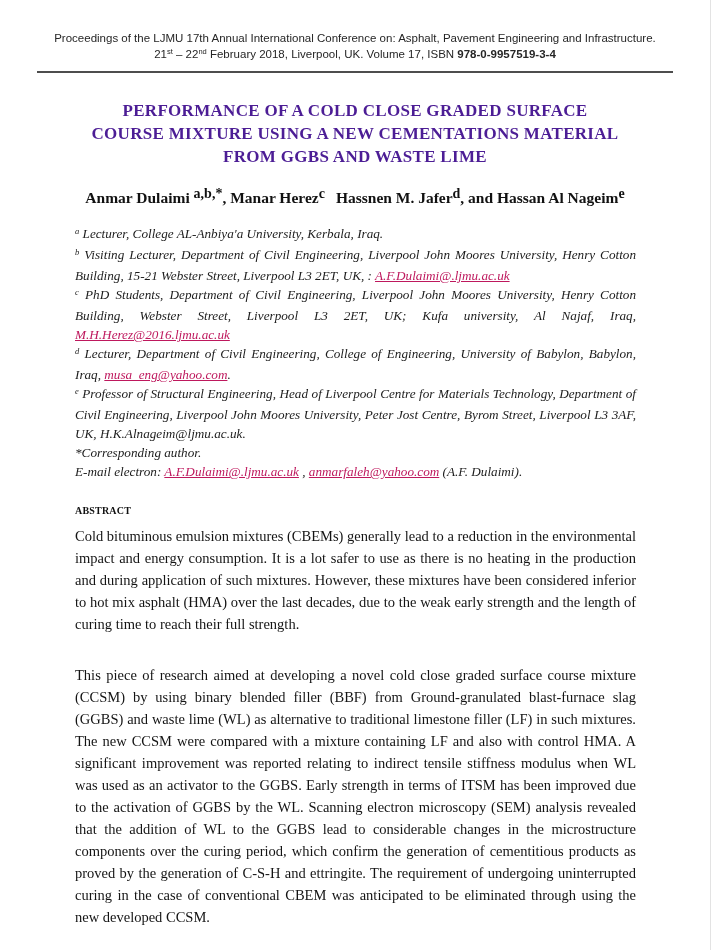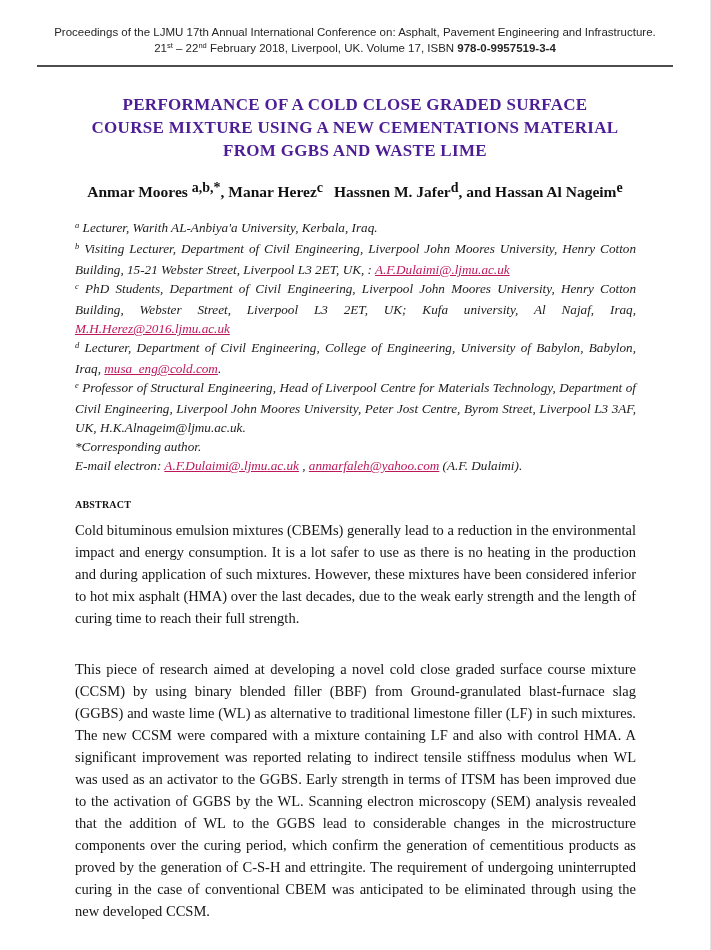--- a/index.html
+++ b/index.html
@@ -7,21 +7,21 @@
     width: 711px; height: 950px;
     background: #ffffff;
     overflow: hidden;
     font-family: "Liberation Serif", serif;
     color: #1a1a1a;
   }
   body { border-right: 1px solid #e3e3e3; }
 
   
   .conf-header {
-    padding-top: 24px;
+    padding-top: 30px;
     text-align: center;
     font-family: "Liberation Sans", sans-serif;
     font-size: 11.5px;
     line-height: 16px;
     color: #262626;
   }
   .conf-header .sup {
     font-size: 7.5px;
     vertical-align: baseline;
     position: relative;
@@ -117,27 +117,27 @@
 
   <header class="conf-header">
     <div>Proceedings of the LJMU 17th Annual International Conference on: Asphalt, Pavement Engineering and Infrastructure.</div>
     <div><span>21</span><span class="sup">st</span><span> – 22</span><span class="sup">nd</span><span> February 2018, Liverpool, UK. Volume 17, ISBN </span><span class="isbn">978-0-9957519-3-4</span></div>
   </header>
 
   <hr class="header-rule">
 
   <h1 class="paper-title">PERFORMANCE OF A COLD CLOSE GRADED SURFACE COURSE MIXTURE USING A NEW CEMENTATIONS MATERIAL FROM GGBS AND WASTE LIME</h1>
 
-  <div class="authors"><span class="author-part"><span>Anmar Moores </span><span class="sup">a,b,*</span></span><span class="author-part"><span>, Manar Herez</span><span class="sup">c</span></span><span class="author-part gap"><span>Hassnen M. Jafer</span><span class="sup">d</span></span><span class="author-part"><span>, and Hassan Al Nageim</span><span class="sup">e</span></span></div>
+  <div class="authors"><span class="author-part"><span>Anmar Dulaimi </span><span class="sup">a,b,*</span></span><span class="author-part"><span>, Manar Herez</span><span class="sup">c</span></span><span class="author-part gap"><span>Hassnen M. Jafer</span><span class="sup">d</span></span><span class="author-part"><span>, and Hassan Al Nageim</span><span class="sup">e</span></span></div>
 
   <section class="affiliations">
-    <p><span class="sup">a</span><span> Lecturer, Warith AL-Anbiya'a University, Kerbala, Iraq.</span></p>
+    <p><span class="sup">a</span><span> Lecturer, College AL-Anbiya'a University, Kerbala, Iraq.</span></p>
     <p><span class="sup">b</span><span> Visiting Lecturer, Department of Civil Engineering, Liverpool John Moores University, Henry Cotton Building, 15-21 Webster Street, Liverpool L3 2ET, UK, : </span><a class="mail-link">A.F.Dulaimi@.ljmu.ac.uk</a></p>
     <p><span class="sup">c</span><span> PhD Students, Department of Civil Engineering, Liverpool John Moores University, Henry Cotton Building, Webster Street, Liverpool L3 2ET, UK; Kufa university, Al Najaf, Iraq, </span><a class="mail-link">M.H.Herez@2016.ljmu.ac.uk</a></p>
-    <p><span class="sup">d</span><span> Lecturer, Department of Civil Engineering, College of Engineering, University of Babylon, Babylon, Iraq, </span><a class="mail-link">musa_eng@cold.com</a><span>.</span></p>
+    <p><span class="sup">d</span><span> Lecturer, Department of Civil Engineering, College of Engineering, University of Babylon, Babylon, Iraq, </span><a class="mail-link">musa_eng@yahoo.com</a><span>.</span></p>
     <p><span class="sup">e</span><span> Professor of Structural Engineering, Head of Liverpool Centre for Materials Technology, Department of Civil Engineering, Liverpool John Moores University, Peter Jost Centre, Byrom Street, Liverpool L3 3AF, UK, H.K.Alnageim@ljmu.ac.uk.</span></p>
     <p>*Corresponding author.</p>
     <p><span>E-mail electron: </span><a class="mail-link">A.F.Dulaimi@.ljmu.ac.uk</a><span> , </span><a class="mail-link">anmarfaleh@yahoo.com</a><span> (A.F. Dulaimi).</span></p>
   </section>
 
   <h2 class="abstract-heading">ABSTRACT</h2>
   <p class="body-par">Cold bituminous emulsion mixtures (CBEMs) generally lead to a reduction in the environmental impact and energy consumption. It is a lot safer to use as there is no heating in the production and during application of such mixtures. However, these mixtures have been considered inferior to hot mix asphalt (HMA) over the last decades, due to the weak early strength and the length of curing time to reach their full strength.</p>
   <p class="body-par second">This piece of research aimed at developing a novel cold close graded surface course mixture (CCSM) by using binary blended filler (BBF) from Ground-granulated blast-furnace slag (GGBS) and waste lime (WL) as alternative to traditional limestone filler (LF) in such mixtures. The new CCSM were compared with a mixture containing LF and also with control HMA. A significant improvement was reported relating to indirect tensile stiffness modulus when WL was used as an activator to the GGBS. Early strength in terms of ITSM has been improved due to the activation of GGBS by the WL. Scanning electron microscopy (SEM) analysis revealed that the addition of WL to the GGBS lead to considerable changes in the microstructure components over the curing period, which confirm the generation of cementitious products as proved by the generation of C-S-H and ettringite. The requirement of undergoing uninterrupted curing in the case of conventional CBEM was anticipated to be eliminated through using the new developed CCSM.</p>
 
   <p class="keywords"><span class="kw-label">KEYWORDS:</span><span> Close graded surface course mixture, indirect tensile stiffness modulus, SEM and Waste lime.</span></p>

